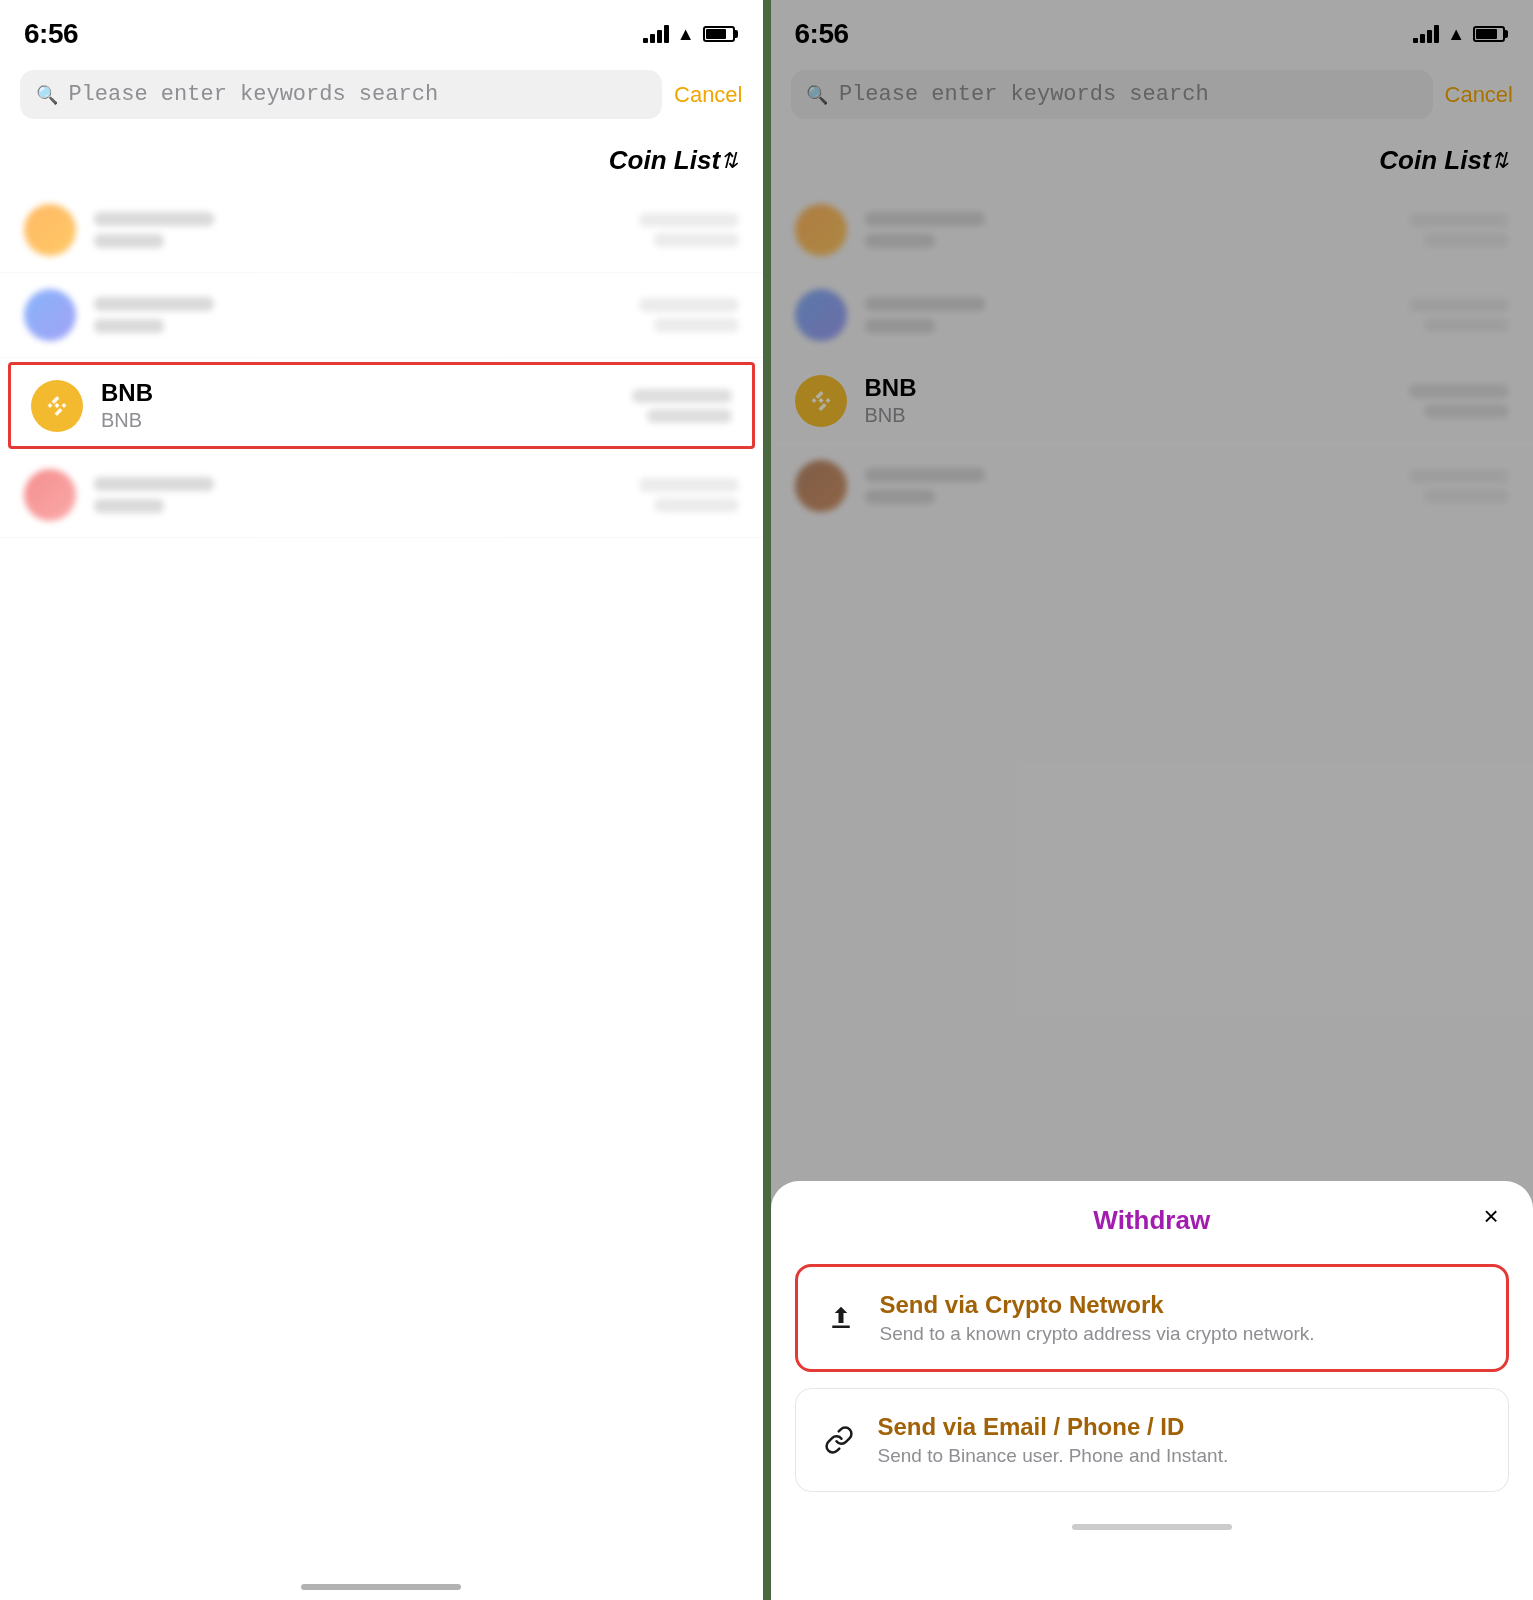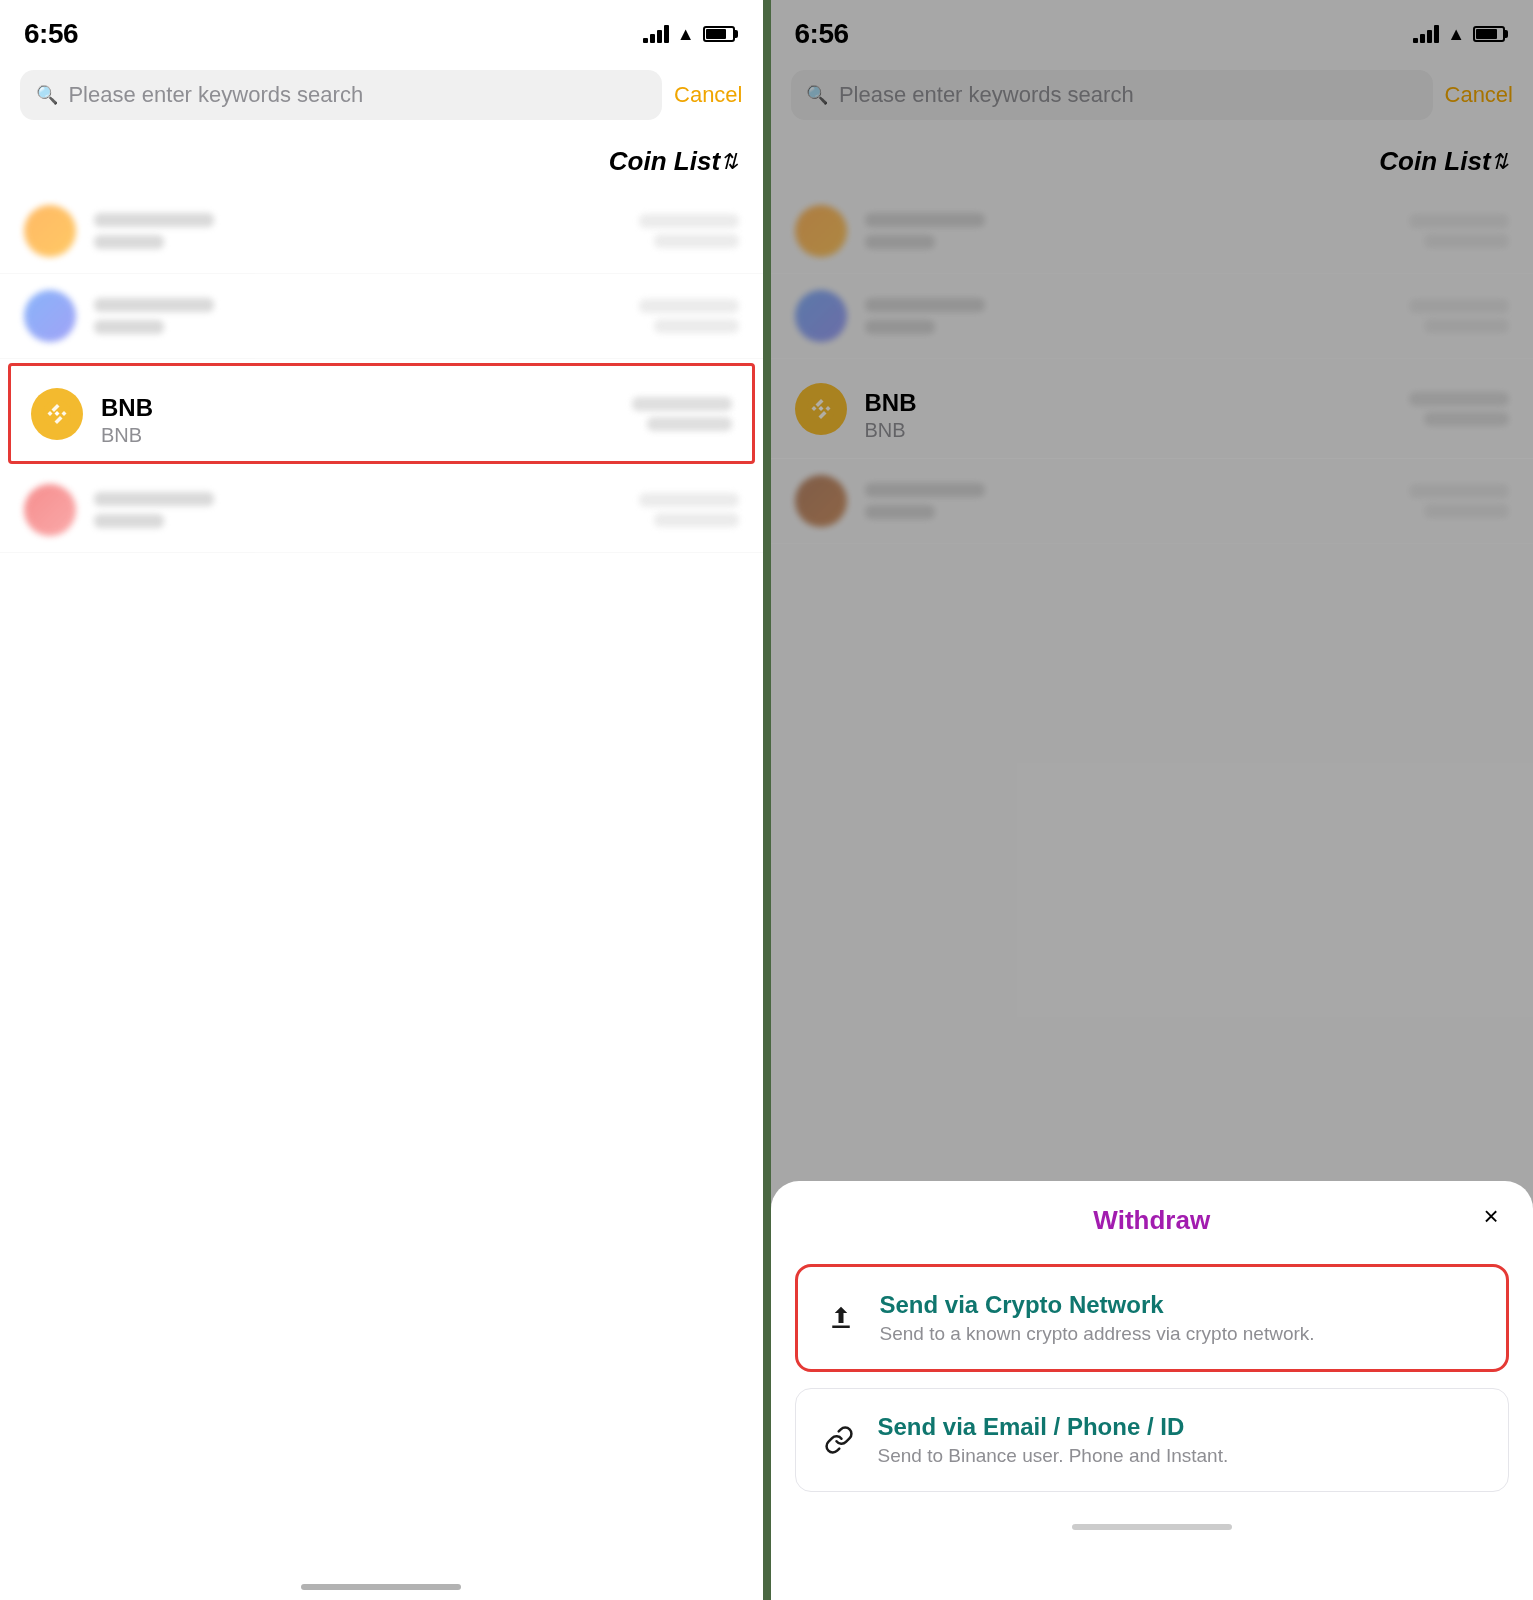--- a/index.html
+++ b/index.html
@@ -128,20 +128,21 @@
     }
 
     .search-icon-svg {
       color: #8e8e93;
       font-size: 18px;
     }
 
     .search-placeholder {
       color: #8e8e93;
       font-size: 22px;
+      font-family: Liberation Mono, monospace;
     }
 
     .cancel-btn {
       color: #f0a500;
       font-size: 22px;
       font-weight: 400;
       white-space: nowrap;
       cursor: pointer;
     }
 
@@ -226,21 +227,20 @@
     .red-icon {
       background: linear-gradient(135deg, #ef4444, #f87171);
     }
 
     .brown-icon {
       background: linear-gradient(135deg, #92400e, #b45309);
     }
 
     .coin-info {
       flex: 1;
-      margin-top: 14px;
     }
 
     .coin-name {
       font-size: 24px;
       font-weight: 700;
       color: #000;
     }
 
     .coin-ticker {
       font-size: 20px;
@@ -373,21 +373,21 @@
       height: 42px;
       display: flex;
       align-items: center;
       justify-content: center;
       flex-shrink: 0;
     }
 
     .withdraw-text h3 {
       font-size: 24px;
       font-weight: 600;
-      color: #0f766e;
+      color: #a16207;
       margin-bottom: 4px;
     }
 
     .withdraw-text p {
       font-size: 19px;
       color: #8e8e93;
     }
 
     
     .upload-icon-svg {

